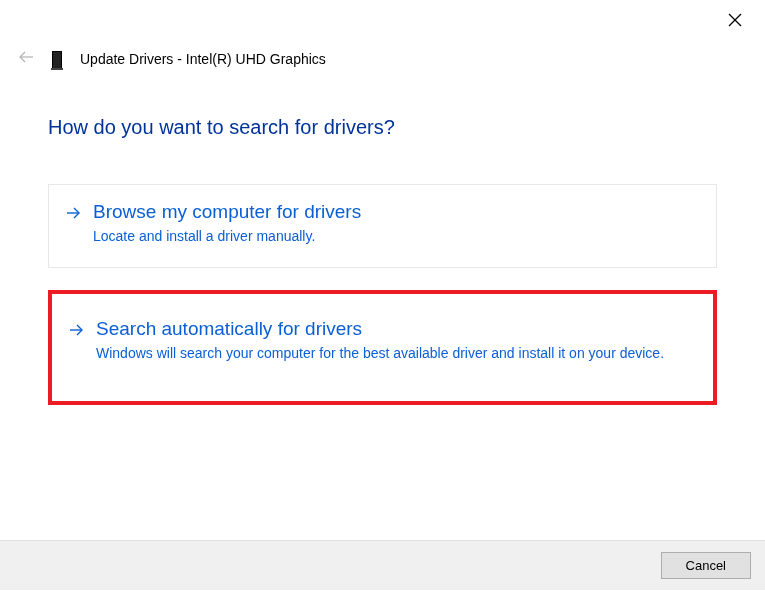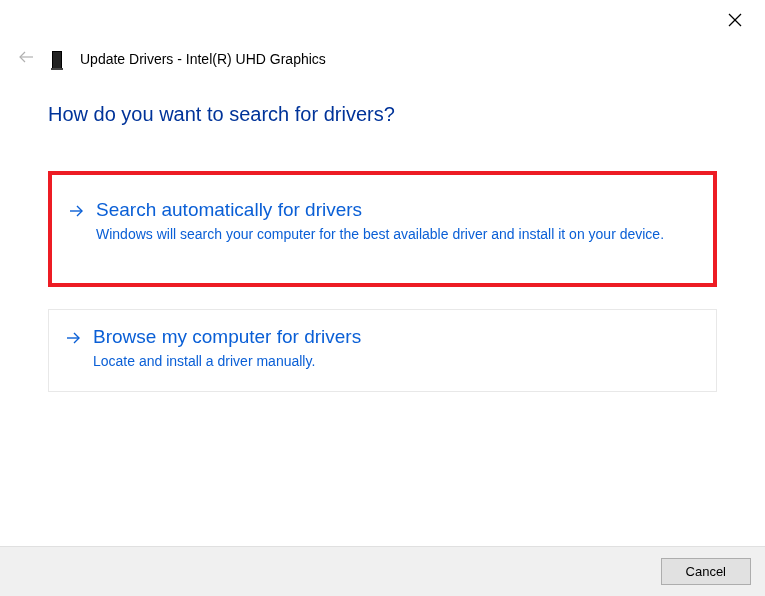--- a/index.html
+++ b/index.html
@@ -54,21 +54,21 @@
       height: 2px;
       background: #444;
     }
     .window-title {
       font-size: 14px;
       color: #000;
       font-weight: 400;
     }
     .content-area {
       position: absolute;
-      top: 103px;
+      top: 116px;
       left: 48px;
       right: 48px;
     }
     .prompt {
       color: #003399;
       font-size: 20px;
       font-weight: 400;
       margin-bottom: 45px;
     }
     .option-card {
@@ -98,21 +98,21 @@
       margin-bottom: 4px;
     }
     .option-desc {
       color: #0a5fd6;
       font-size: 14px;
       line-height: 1.4;
       font-weight: 400;
     }
     .footer-bar {
       position: absolute;
-      bottom: 0;
+      bottom: 6px;
       left: 0;
       right: 0;
       height: 50px;
       background: #f0f0f0;
       border-top: 1px solid #e0e0e0;
       display: flex;
       align-items: center;
       justify-content: flex-end;
       padding-right: 14px;
     }
@@ -143,42 +143,42 @@
       <polyline points="7,1 2,6 7,11" fill="none" stroke="#b0b0b0" stroke-width="1.2"></polyline>
     </svg>
   </div>
   <div class="device-icon"></div>
   <div class="window-title">Update Drivers - Intel(R) UHD Graphics</div>
 </div>
 
 <div class="content-area">
   <div class="prompt">How do you want to search for drivers?</div>
 
+  <div class="option-card">
+    <div class="option-arrow">
+      <svg viewBox="0 0 14 12">
+        <line x1="0" y1="6" x2="12" y2="6" stroke="#0a5fd6" stroke-width="1.4"></line>
+        <polyline points="7,1 12,6 7,11" fill="none" stroke="#0a5fd6" stroke-width="1.4"></polyline>
+      </svg>
+    </div>
+    <div class="option-body">
+      <div class="option-title">Browse my computer for drivers</div>
+      <div class="option-desc">Locate and install a driver manually.</div>
+    </div>
+  </div>
+
   <div class="option-card highlighted">
     <div class="option-arrow">
       <svg viewBox="0 0 14 12">
         <line x1="0" y1="6" x2="12" y2="6" stroke="#0a5fd6" stroke-width="1.4"></line>
         <polyline points="7,1 12,6 7,11" fill="none" stroke="#0a5fd6" stroke-width="1.4"></polyline>
       </svg>
     </div>
     <div class="option-body">
       <div class="option-title">Search automatically for drivers</div>
       <div class="option-desc">Windows will search your computer for the best available driver and install it on your device.</div>
     </div>
   </div>
-
-  <div class="option-card">
-    <div class="option-arrow">
-      <svg viewBox="0 0 14 12">
-        <line x1="0" y1="6" x2="12" y2="6" stroke="#0a5fd6" stroke-width="1.4"></line>
-        <polyline points="7,1 12,6 7,11" fill="none" stroke="#0a5fd6" stroke-width="1.4"></polyline>
-      </svg>
-    </div>
-    <div class="option-body">
-      <div class="option-title">Browse my computer for drivers</div>
-      <div class="option-desc">Locate and install a driver manually.</div>
-    </div>
-  </div>
 </div>
 
 <div class="footer-bar">
   <button class="cancel-btn">Cancel</button>
 </div>
 
 </body></html>

